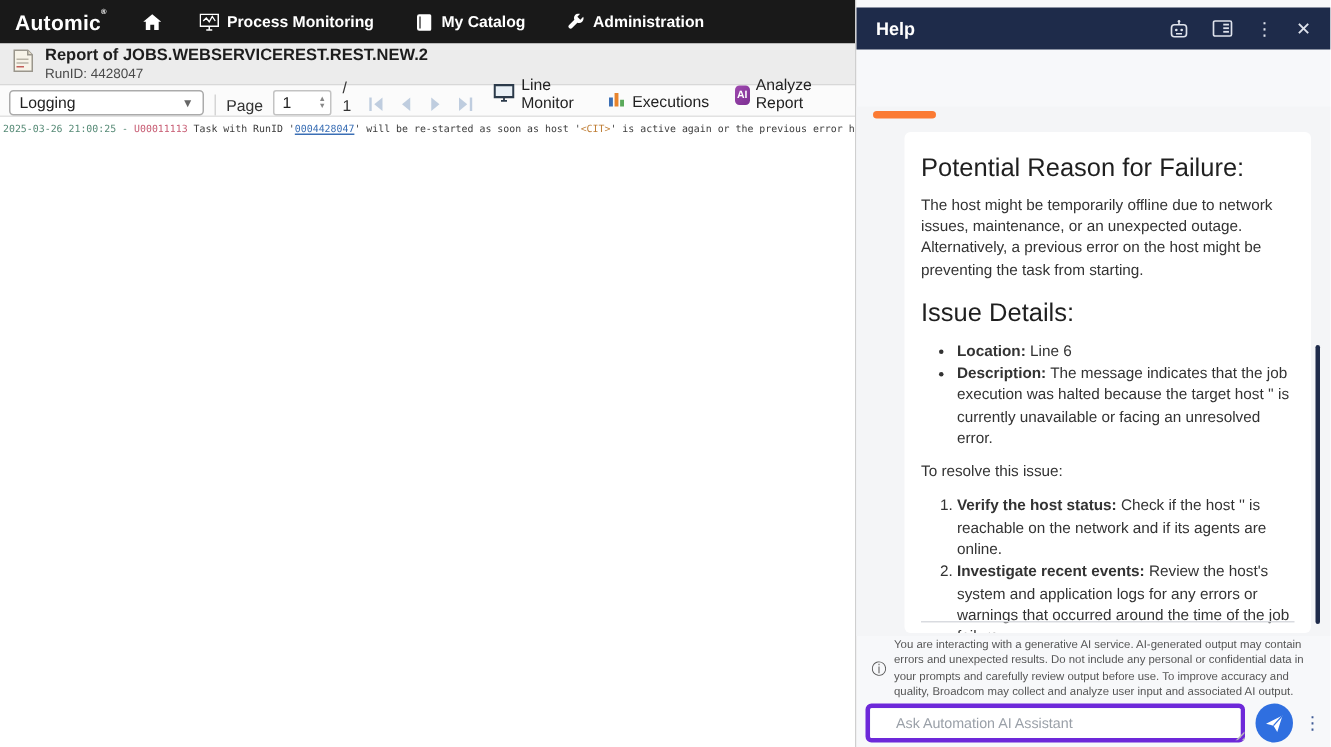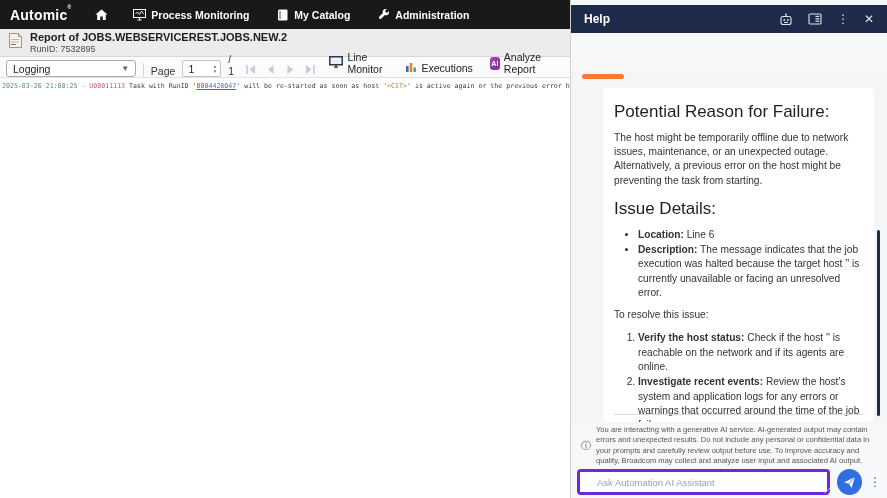--- a/index.html
+++ b/index.html
@@ -123,22 +123,22 @@
       <span>
         <svg width="15" height="17" viewBox="0 0 15 17">
             <path d="M1.5 1.5 h9 l3 3 v11 h-12 Z" fill="#f7f3e8" stroke="#9a968c"></path>
             <path d="M10.5 1.5 v3 h3" fill="#e4ddc9" stroke="#9a968c"></path>
             <rect x="3" y="7" width="8" height="1" fill="#b9b4a6"></rect>
             <rect x="3" y="9.5" width="8" height="1" fill="#b9b4a6"></rect>
             <rect x="3" y="12" width="5" height="1" fill="#c4605a"></rect>
           </svg>
       </span>
       <div>
-        <div class="report-title">Report of JOBS.WEBSERVICEREST.JOBS.NEW.2</div>
-        <div class="report-sub">RunID: 7532895</div>
+        <div class="report-title">Report of JOBS.WEBSERVICEREST.REST.NEW.2</div>
+        <div class="report-sub">RunID: 4428047</div>
       </div>
     </div>
 
     <div class="toolbar">
       <div class="select-box">
         <span>Logging</span>
         <span class="caret">▼</span>
       </div>
       <div class="tb-sep"></div>
       <span class="tb-label">Page</span>

